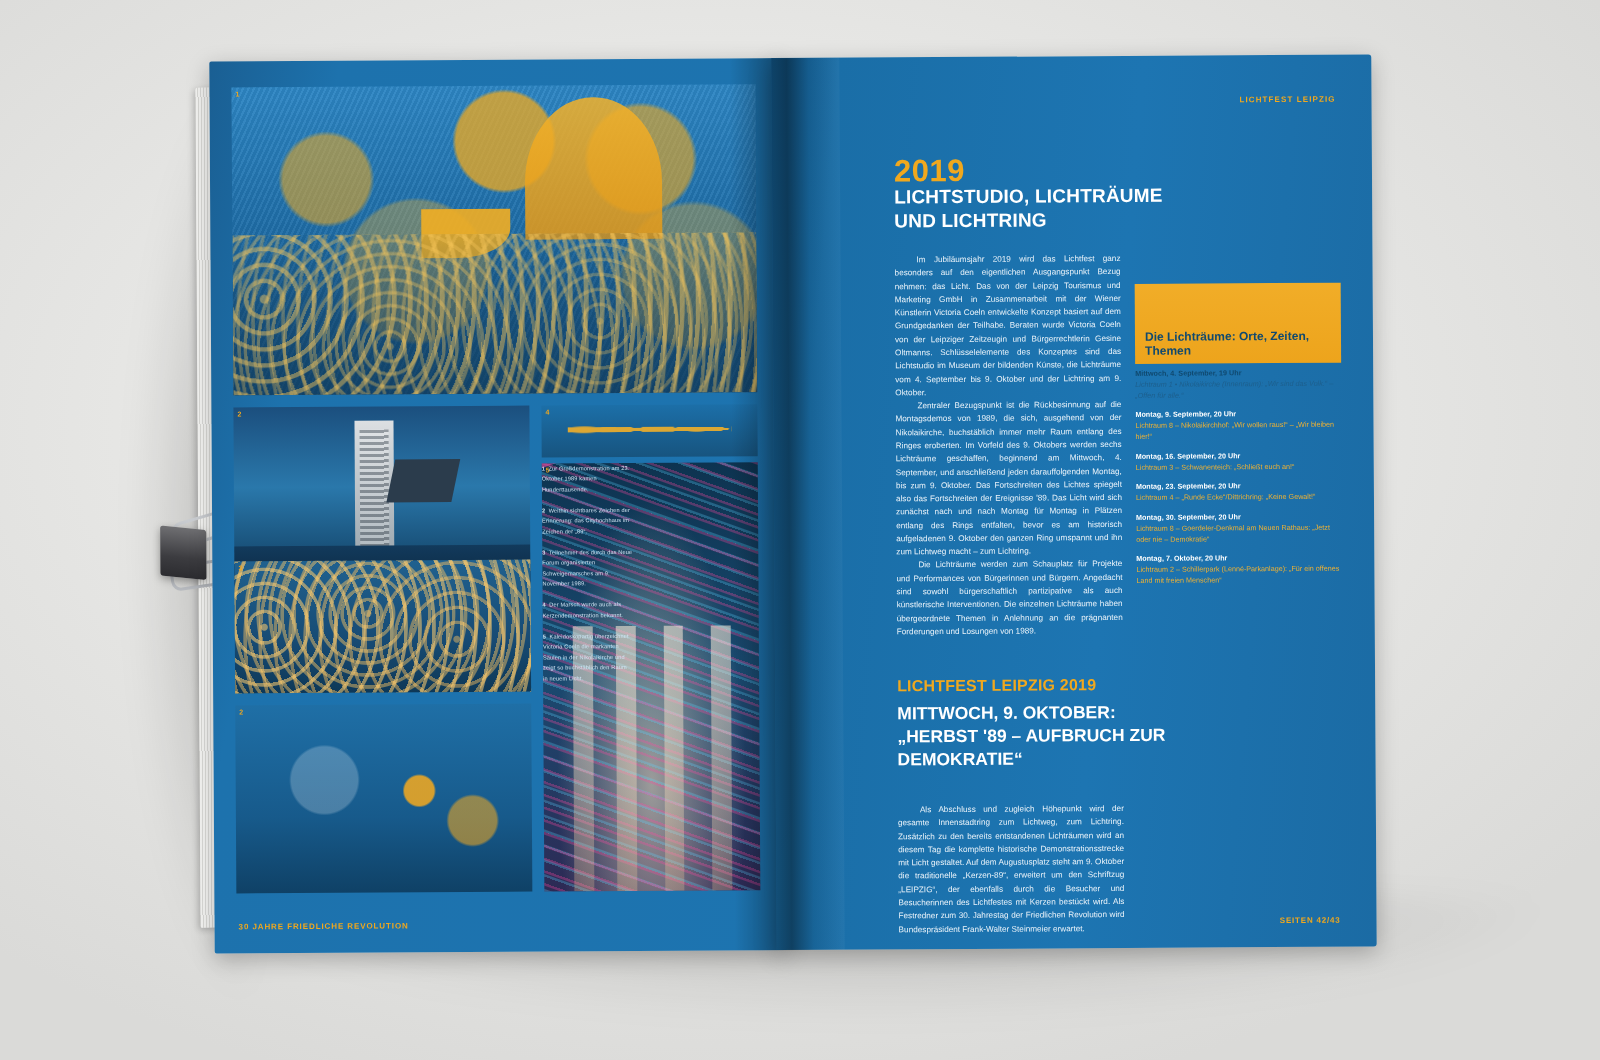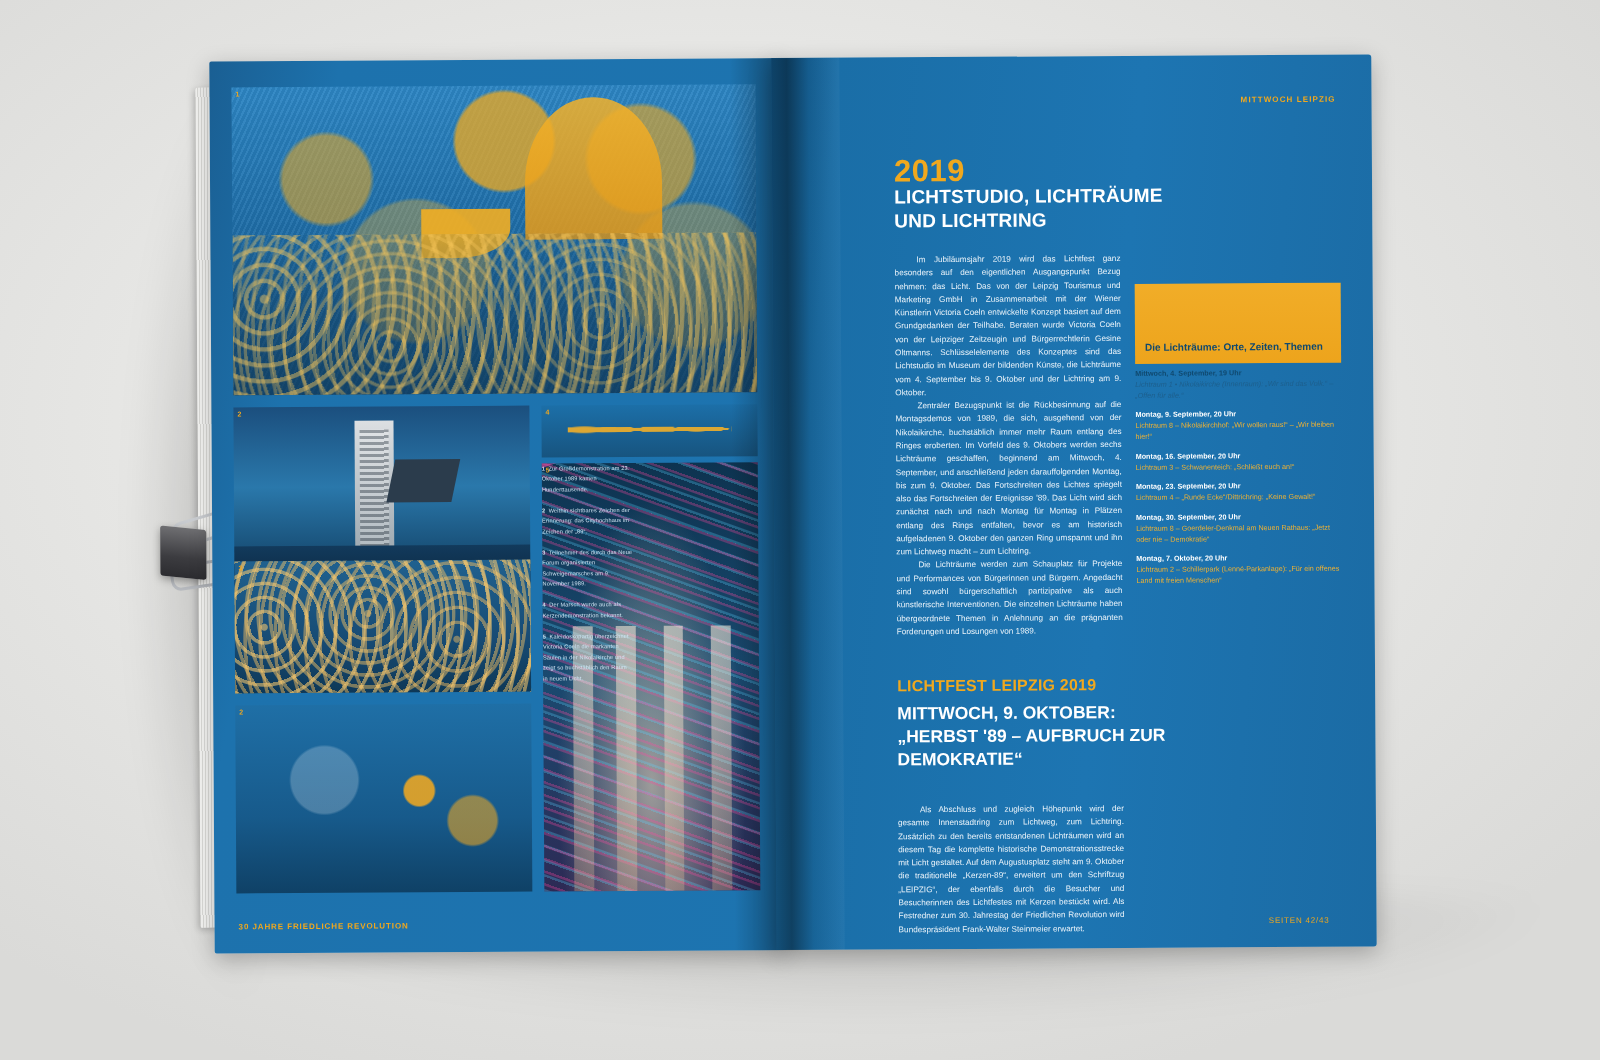--- a/index.html
+++ b/index.html
@@ -222,31 +222,31 @@
   .h2-white{
     position:absolute;left:122px;top:645px;width:300px;color:#fff;
     font-size:17.5px;font-weight:bold;line-height:1.3;
   }
   .col2{
     position:absolute;left:122px;top:746px;width:226px;
     color:#eaf3fa;font-size:8.2px;line-height:1.62;text-align:justify;
   }
   .col2 p{margin:0;text-indent:22px;}
   .footer-right{
-    position:absolute;right:47px;bottom:22px;color:#f0a81e;
-    font-size:8px;font-weight:normal;letter-spacing:.8px;
+    position:absolute;right:36px;bottom:22px;color:#f0a81e;
+    font-size:8px;font-weight:bold;letter-spacing:.8px;
   }
 
   
   .infobox{
     position:absolute;left:362px;top:228px;width:206px;height:80px;
     background:linear-gradient(180deg,#f1ad28,#eda41c);
   }
   .infobox .t{
-    position:absolute;left:10px;top:58px;color:#10496f;font-size:10px;font-weight:bold;
+    position:absolute;left:10px;top:46px;color:#10496f;font-size:12px;font-weight:bold;
   }
   .schedule{
     position:absolute;left:362px;top:313px;width:210px;
     color:#ffffff;font-size:7.2px;line-height:1.5;
   }
   .sched-item{margin-bottom:9px;}
   .sched-item .d{font-weight:bold;color:#ffffff;}
   .sched-item .r{color:#f0b233;}
   .sched-item.onorange .d{color:#10496f;}
   .sched-item.onorange .r{color:#1d5f8d;font-style:italic;}
@@ -310,21 +310,21 @@
       <div class="caption"><b>3</b>&nbsp;&nbsp;<span>Teilnehmer des durch das Neue Forum organisierten Schweigemarsches am 9. November 1989.</span></div>
       <div class="caption"><b>4</b>&nbsp;&nbsp;<span>Der Marsch wurde auch als Kerzendemonstration bekannt.</span></div>
       <div class="caption"><b>5</b>&nbsp;&nbsp;<span>Kaleidoskopartig überzeichnet Victoria Coeln die markanten Säulen in der Nikolaikirche und zeigt so buchstäblich den Raum in neuem Licht.</span></div>
     </div>
 
     <div class="footer-left">30 JAHRE FRIEDLICHE REVOLUTION</div>
   </div>
 
   <div class="page right">
     <div class="rp">
-      <div class="running-head">MITTWOCH LEIPZIG</div>
+      <div class="running-head">LICHTFEST LEIPZIG</div>
       <div class="year">2019</div>
       <div class="headline" style="white-space:pre-line">LICHTSTUDIO, LICHTRÄUME
 UND LICHTRING</div>
 
       <div class="col">
         <p>Im Jubiläumsjahr 2019 wird das Lichtfest ganz besonders auf den eigentlichen Ausgangspunkt Bezug nehmen: das Licht. Das von der Leipzig Tourismus und Marketing GmbH in Zusammenarbeit mit der Wiener Künstlerin Victoria Coeln entwickelte Konzept basiert auf dem Grundgedanken der Teilhabe. Beraten wurde Victoria Coeln von der Leipziger Zeitzeugin und Bürgerrechtlerin Gesine Oltmanns. Schlüsselelemente des Konzeptes sind das Lichtstudio im Museum der bildenden Künste, die Lichträume vom 4. September bis 9. Oktober und der Lichtring am 9. Oktober.</p>
         <p>Zentraler Bezugspunkt ist die Rückbesinnung auf die Montagsdemos von 1989, die sich, ausgehend von der Nikolaikirche, buchstäblich immer mehr Raum entlang des Ringes eroberten. Im Vorfeld des 9. Oktobers werden sechs Lichträume geschaffen, beginnend am Mittwoch, 4. September, und anschließend jeden darauffolgenden Montag, bis zum 9. Oktober. Das Fortschreiten des Lichtes spiegelt also das Fortschreiten der Ereignisse '89. Das Licht wird sich zunächst nach und nach Montag für Montag in Plätzen entlang des Rings entfalten, bevor es am historisch aufgeladenen 9. Oktober den ganzen Ring umspannt und ihn zum Lichtweg macht – zum Lichtring.</p>
         <p>Die Lichträume werden zum Schauplatz für Projekte und Performances von Bürgerinnen und Bürgern. Angedacht sind sowohl bürgerschaftlich partizipative als auch künstlerische Interventionen. Die einzelnen Lichträume haben übergeordnete Themen in Anlehnung an die prägnanten Forderungen und Losungen von 1989.</p>
       </div>
 

